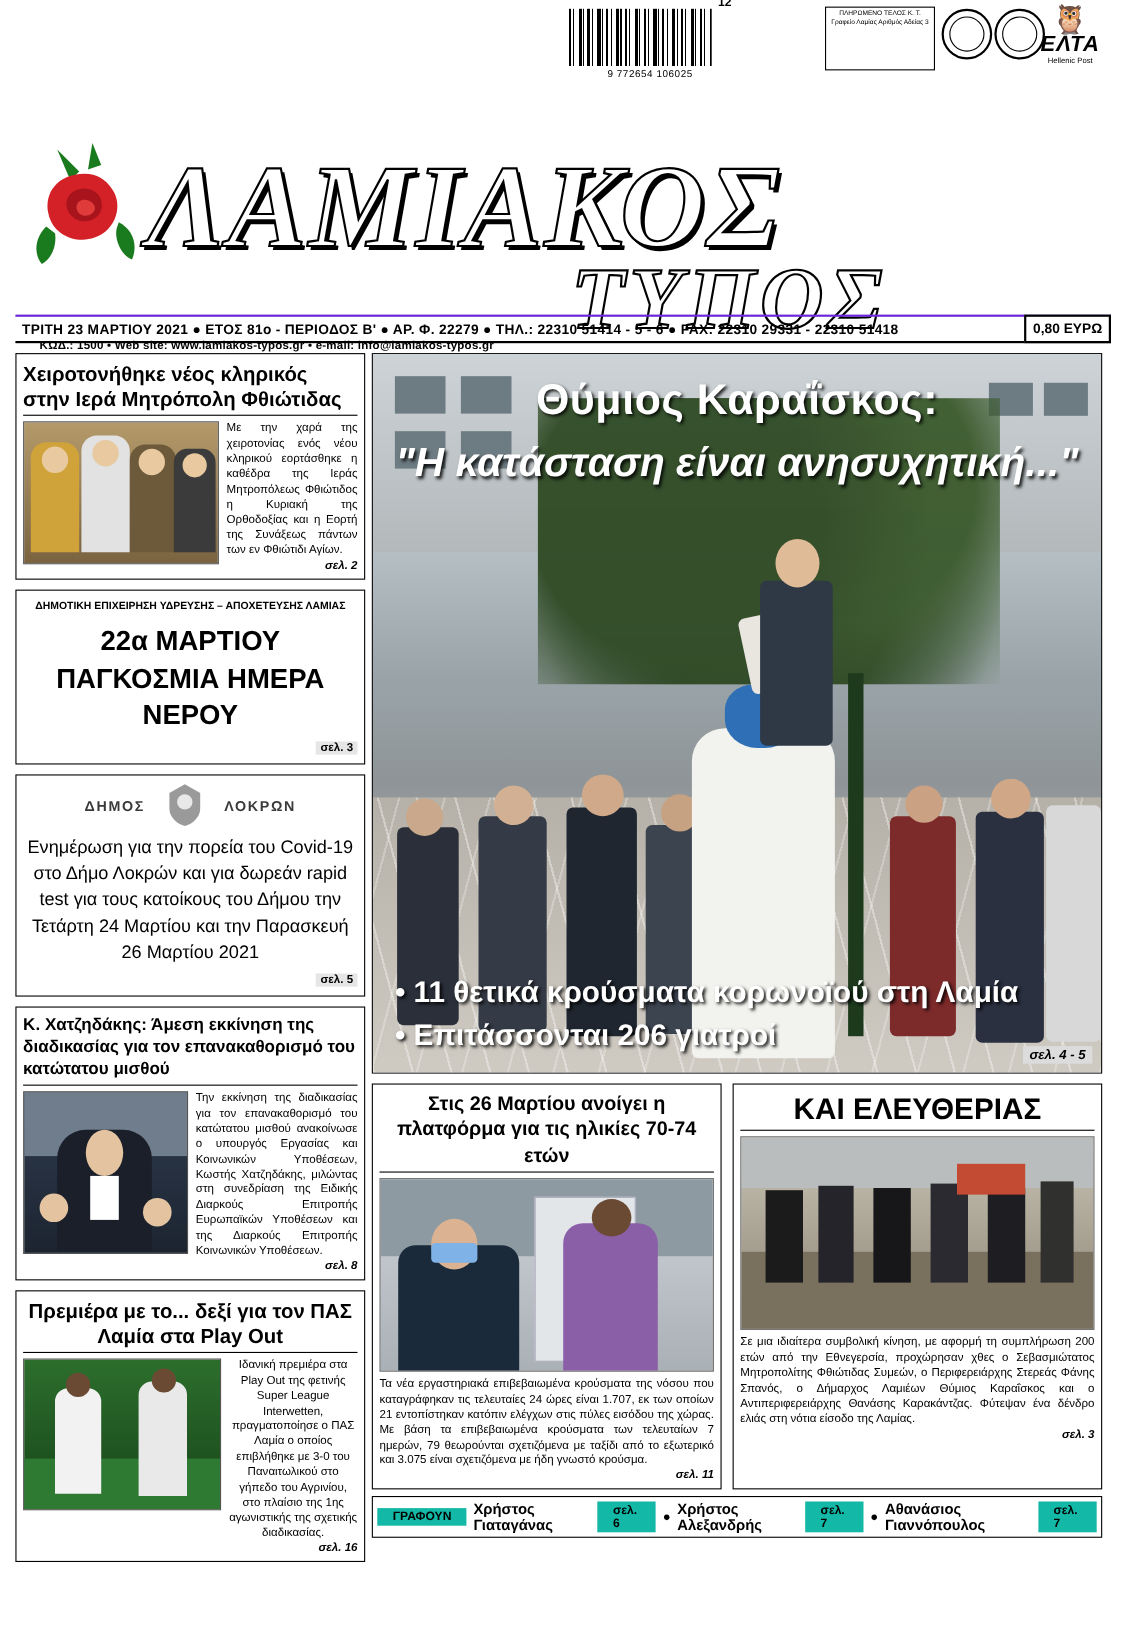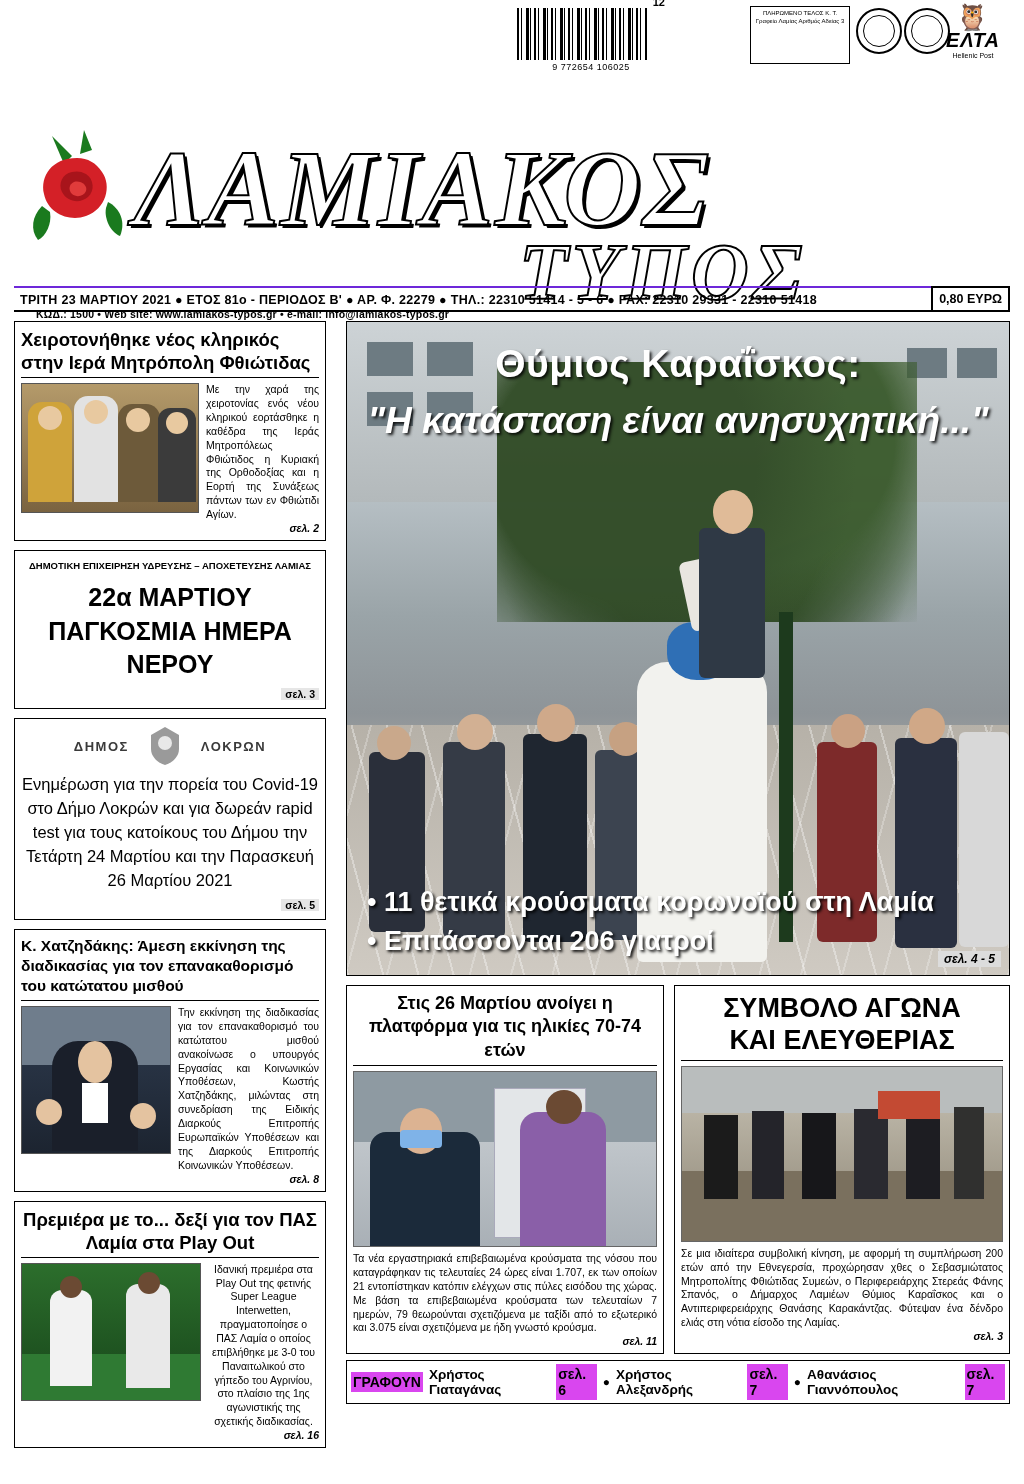--- a/index.html
+++ b/index.html
@@ -51,21 +51,21 @@
   }
   .tagline { position:absolute; left:30px; top:203px; font-size:15.5px; font-weight:bold; letter-spacing:4px; }
   .contact { position:absolute; left:22px; top:228px; font-size:10.5px; font-weight:bold; letter-spacing:0.2px;}
 
   
   .datebar { position:relative; margin-top:6px; border-top:2px solid #6d28d9; border-bottom:2px solid #000; height:26px; }
   .datebar-inner { font-size:12.5px; font-weight:bold; letter-spacing:0.3px; padding:5px 0 0 6px; }
   .price { position:absolute; right:0; top:-2px; border:2px solid #000; font-size:12.5px; font-weight:bold; padding:4px 6px; background:#fff;}
 
   
-  .content { display:flex; gap:20px; margin-top:9px; }
+  .content { display:flex; gap:6px; margin-top:9px; }
   .col-left { width:318px; }
   .col-right { width:664px; }
 
   .box { border:1px solid #000; margin-bottom:9px; padding:6px; }
 
   
   .hl { font-size:18.5px; font-weight:bold; line-height:1.25; }
   .hl-u { border-bottom:1.5px solid #000; padding-bottom:3px; margin-bottom:5px;}
 
   .art-row { display:flex; gap:7px; }
@@ -111,21 +111,21 @@
 
   .bottom-row { display:flex; gap:10px; margin-top:9px; }
   .b-left { width:318px; }
   .b-right { width:336px; }
   .hl-c { text-align:center; font-size:18px; font-weight:bold; line-height:1.3; }
   .hl-c2 { text-align:center; font-size:27px; font-weight:bold; line-height:1.2; }
 
   .photo-ph { position:relative; overflow:hidden; border:1px solid #666; }
 
   .footer-bar { display:flex; align-items:center; gap:6px; border:1px solid #000; margin-top:6px; padding:3px 4px; font-size:13.5px; font-weight:bold; }
-  .graf { background:#d946ef; padding:2px 2px; font-size:14px; }
+  .graf { background:#14b8a6; padding:2px 14px; font-size:11px; }
   .dot { font-size:12px; }
 
   .kx-title { font-size:15.5px; font-weight:bold; line-height:1.3; border-bottom:1.5px solid #000; padding-bottom:4px; margin-bottom:5px;}
 </style>
 </head>
 <body>
 
 <div class="page">
 
   <div class="topstrip">
@@ -303,21 +303,20 @@
             <div style="position:absolute;left:46px;top:36px;width:42px;height:46px;border-radius:50%;background:#dcb392;"></div>
             <div style="position:absolute;left:46px;top:58px;width:42px;height:18px;background:#7fb3e8;border-radius:4px;"></div>
             <div style="position:absolute;left:166px;top:40px;width:86px;height:136px;background:#8a5fa8;border-radius:18px 18px 0 0;"></div>
             <div style="position:absolute;left:192px;top:18px;width:36px;height:34px;border-radius:50%;background:#6b4a33;"></div>
           </div>
           <div class="body-txt" style="margin-top:5px;">Τα νέα εργαστηριακά επιβεβαιωμένα κρούσματα της νόσου που καταγράφηκαν τις τελευταίες 24 ώρες είναι 1.707, εκ των οποίων 21 εντοπίστηκαν κατόπιν ελέγχων στις πύλες εισόδου της χώρας. Με βάση τα επιβεβαιωμένα κρούσματα των τελευταίων 7 ημερών, 79 θεωρούνται σχετιζόμενα με ταξίδι από το εξωτερικό και 3.075 είναι σχετιζόμενα με ήδη γνωστό κρούσμα.</div>
           <div class="sel">σελ. 11</div>
         </div>
 
         <div class="box b-right" style="margin-bottom:0;">
-          <div class="hl-c2">ΣΥΜΒΟΛΟ ΑΓΩΝΑ</div>
           <div class="hl-c2 hl-u">ΚΑΙ ΕΛΕΥΘΕΡΙΑΣ</div>
           <div class="photo-ph" style="height:176px;background:linear-gradient(#c9c4b6,#8c8474);">
             <div style="position:absolute;left:0;top:0;width:100%;height:46px;background:#b9bdbd;"></div>
             <div style="position:absolute;left:0;bottom:0;width:100%;height:70px;background:#7a705e;"></div>
             <div style="position:absolute;left:22px;top:48px;width:34px;height:84px;background:#1b1b1b;"></div>
             <div style="position:absolute;left:70px;top:44px;width:32px;height:88px;background:#24242a;"></div>
             <div style="position:absolute;left:120px;top:46px;width:34px;height:86px;background:#17171a;"></div>
             <div style="position:absolute;left:172px;top:42px;width:34px;height:90px;background:#2a2a30;"></div>
             <div style="position:absolute;left:224px;top:46px;width:34px;height:86px;background:#1d1d22;"></div>
             <div style="position:absolute;left:272px;top:40px;width:30px;height:92px;background:#30302f;"></div>

